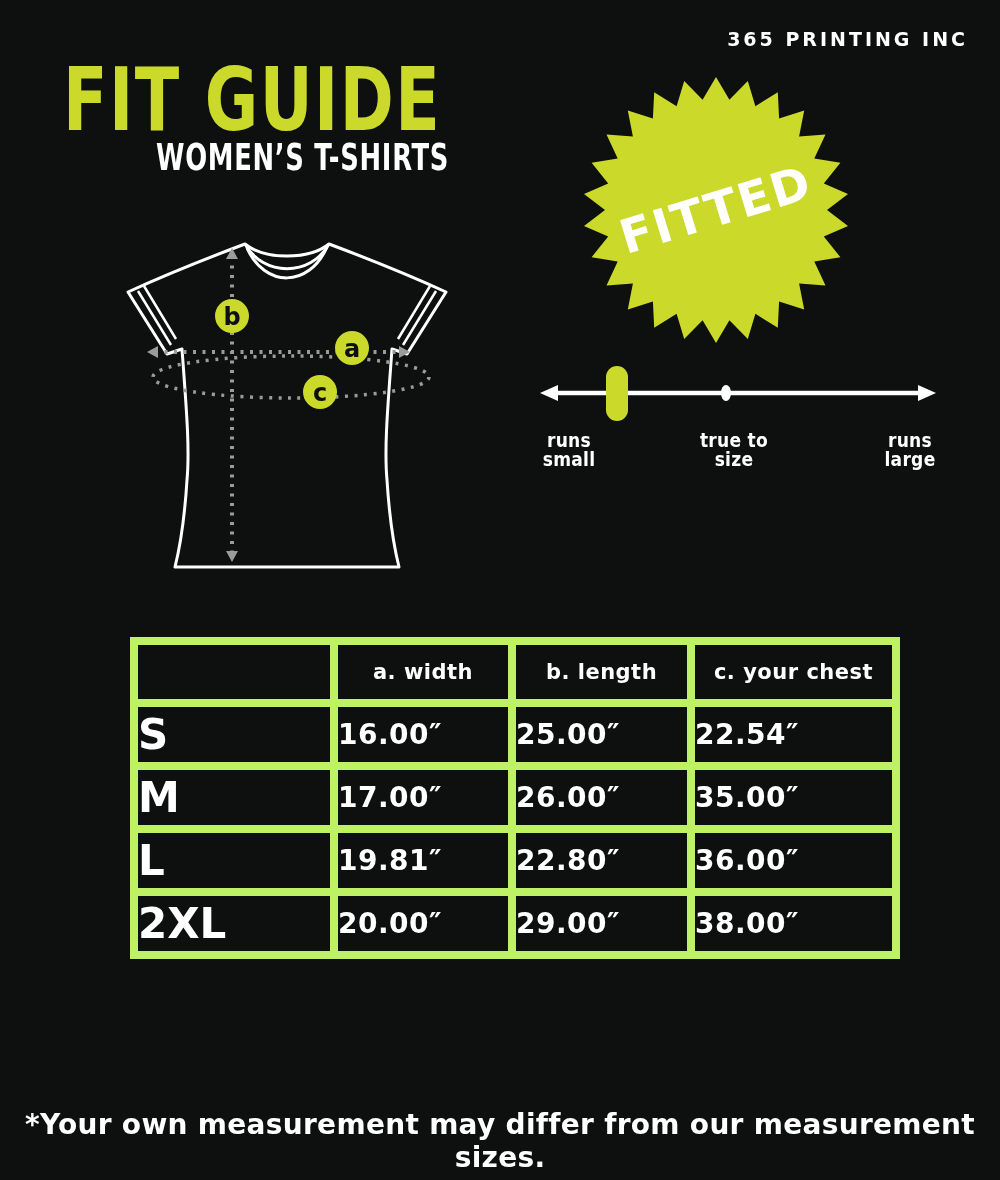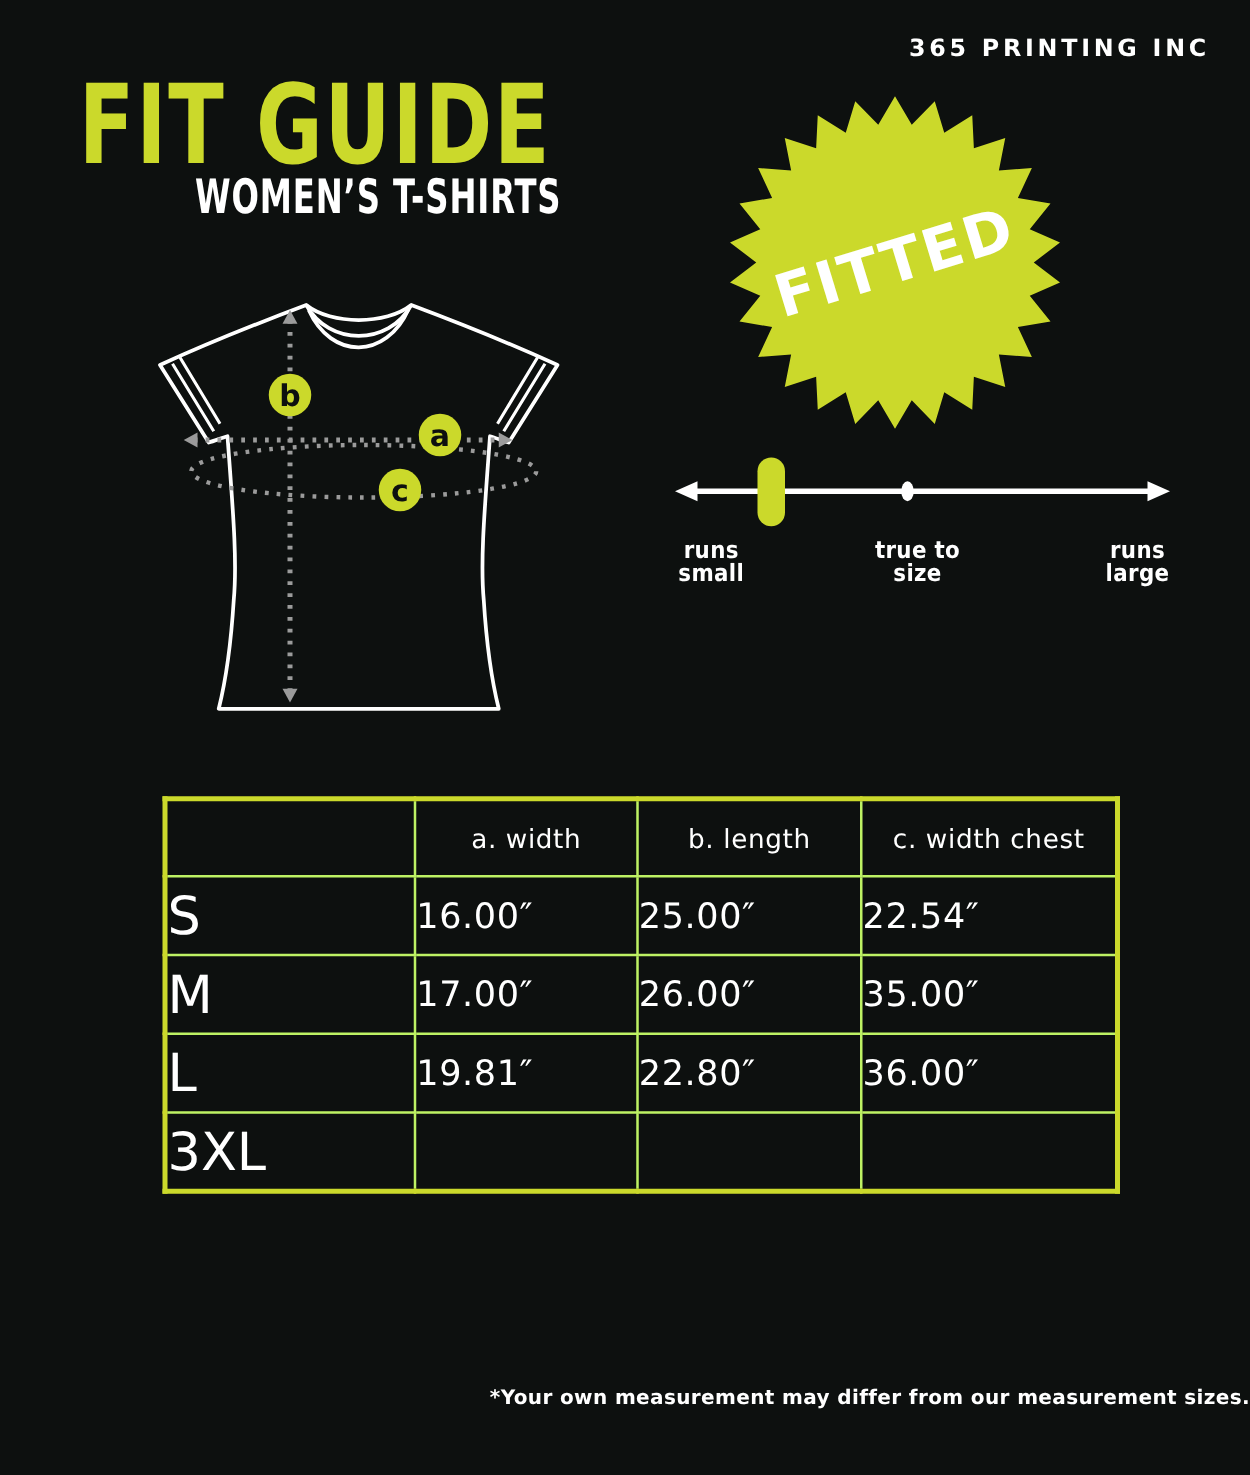--- a/index.html
+++ b/index.html
@@ -80,35 +80,35 @@
   .size-table {
     position: absolute;
     left: 130px;
     top: 637px;
     width: 762px;
     border-collapse: collapse;
     border: 4px solid var(--accent);
     table-layout: fixed;
   }
   .size-table th, .size-table td {
-    border: 2px solid #bef264;
+    border: 8px solid #bef264;
     vertical-align: middle;
     color: var(--text);
-    font-weight: normal;
+    font-weight: bold;
   }
   .size-table thead th { height: 62px; font-size: 21px; letter-spacing: 0.5px; }
   .size-table tbody td { height: 63px; font-size: 28px; letter-spacing: 0.5px; }
   .size-table tbody td.size-cell { font-size: 42px; letter-spacing: 0px; }
   .footnote {
     position: absolute;
     top: 1108px;
     left: 0;
     width: 100%;
-    text-align: right;
-    font-size: 16px;
+    text-align: center;
+    font-size: 28px;
     letter-spacing: 0.3px;
     color: var(--text);
   }
   .diagram-letter {
     font-family: "DejaVu Sans", "Liberation Sans", sans-serif;
     font-weight: bold;
     font-size: 24px;
     fill: var(--background);
     text-anchor: middle;
   }
@@ -181,21 +181,21 @@
       <col style="width:200px">
         <col style="width:178px">
         <col style="width:179px">
         <col style="width:205px">
     </colgroup>
     <thead>
       <tr>
         <th></th>
         <th>a. width</th>
         <th>b. length</th>
-        <th>c. width chest</th>
+        <th>c. your chest</th>
       </tr>
     </thead>
     <tbody>
       <tr>
         <td class="size-cell">S</td>
         <td>16.00″</td>
         <td>25.00″</td>
         <td>22.54″</td>
       </tr>
       <tr>
@@ -204,23 +204,23 @@
         <td>26.00″</td>
         <td>35.00″</td>
       </tr>
       <tr>
         <td class="size-cell">L</td>
         <td>19.81″</td>
         <td>22.80″</td>
         <td>36.00″</td>
       </tr>
       <tr>
-        <td class="size-cell">3XL</td>
-        <td></td>
-        <td></td>
-        <td></td>
+        <td class="size-cell">2XL</td>
+        <td>20.00″</td>
+        <td>29.00″</td>
+        <td>38.00″</td>
       </tr>
     </tbody>
   </table>
 
   <div class="footnote">*Your own measurement may differ from our measurement sizes.</div>
 
 </div>
 
 </body></html>

